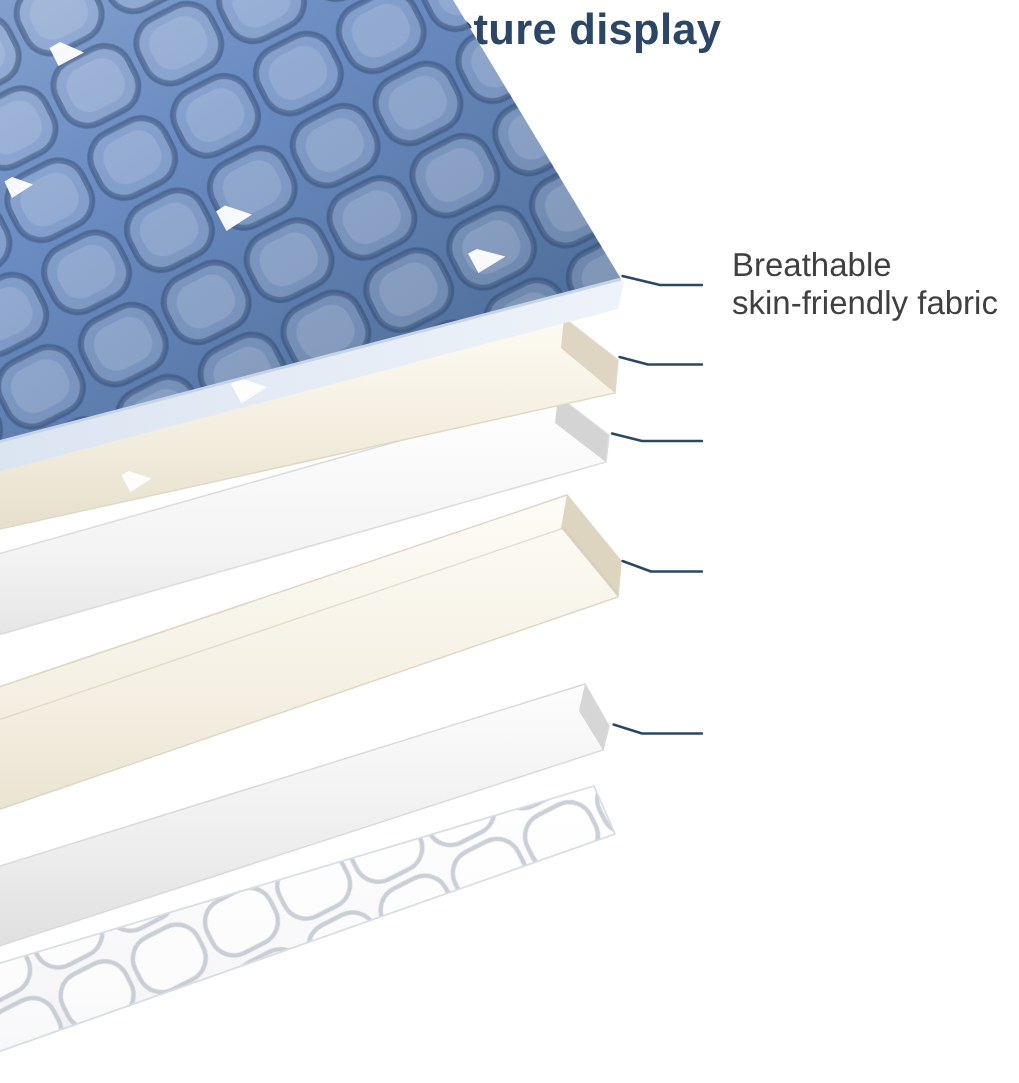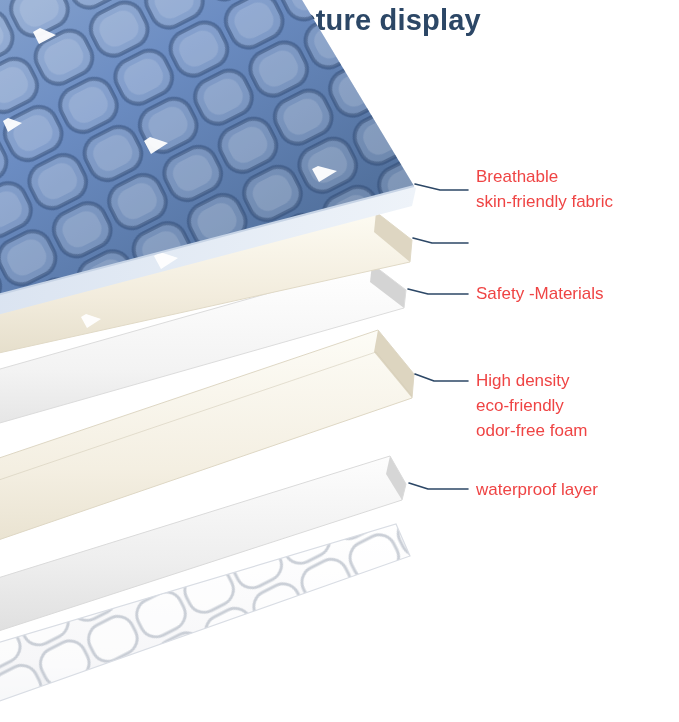--- a/index.html
+++ b/index.html
@@ -32,25 +32,26 @@
     text-align: center;
     font-size: 29px;
     font-weight: bold;
     color: #2c4766;
     letter-spacing: 0.2px;
     font-family: "Liberation Sans", sans-serif;
   }
 
   .callout-label {
     position: absolute;
-    font-size: 17px;
-    color: #ef4444;
+    font-size: 22px;
+    color: #404040;
     line-height: 25px;
     font-family: "Liberation Sans", sans-serif;
     white-space: pre-line;
+    margin-left: 12px;
   }
 
   svg.layers {
     position: absolute;
     left: 0;
     top: 0;
     width: 679px;
     height: 722px;
   }
 </style>
@@ -177,21 +178,16 @@
       <path d="M 408 289 L 428 294 L 468 294"></path>
       <path d="M 415 374 L 434 381 L 468 381"></path>
       <path d="M 409 483 L 428 489 L 468 489"></path>
     </g>
   </svg>
 
   <div class="callout-label" style="left:476px; top:164px;">Breathable
 skin-friendly fabric</div>
 
 
-  <div class="callout-label" style="left:476px; top:281px;">Safety -Materials</div>
 
-  <div class="callout-label" style="left:476px; top:368px;">High density
-eco-friendly
-odor-free foam</div>
 
-  <div class="callout-label" style="left:476px; top:477px;">waterproof layer</div>
 
 </div>
 
 </body></html>

